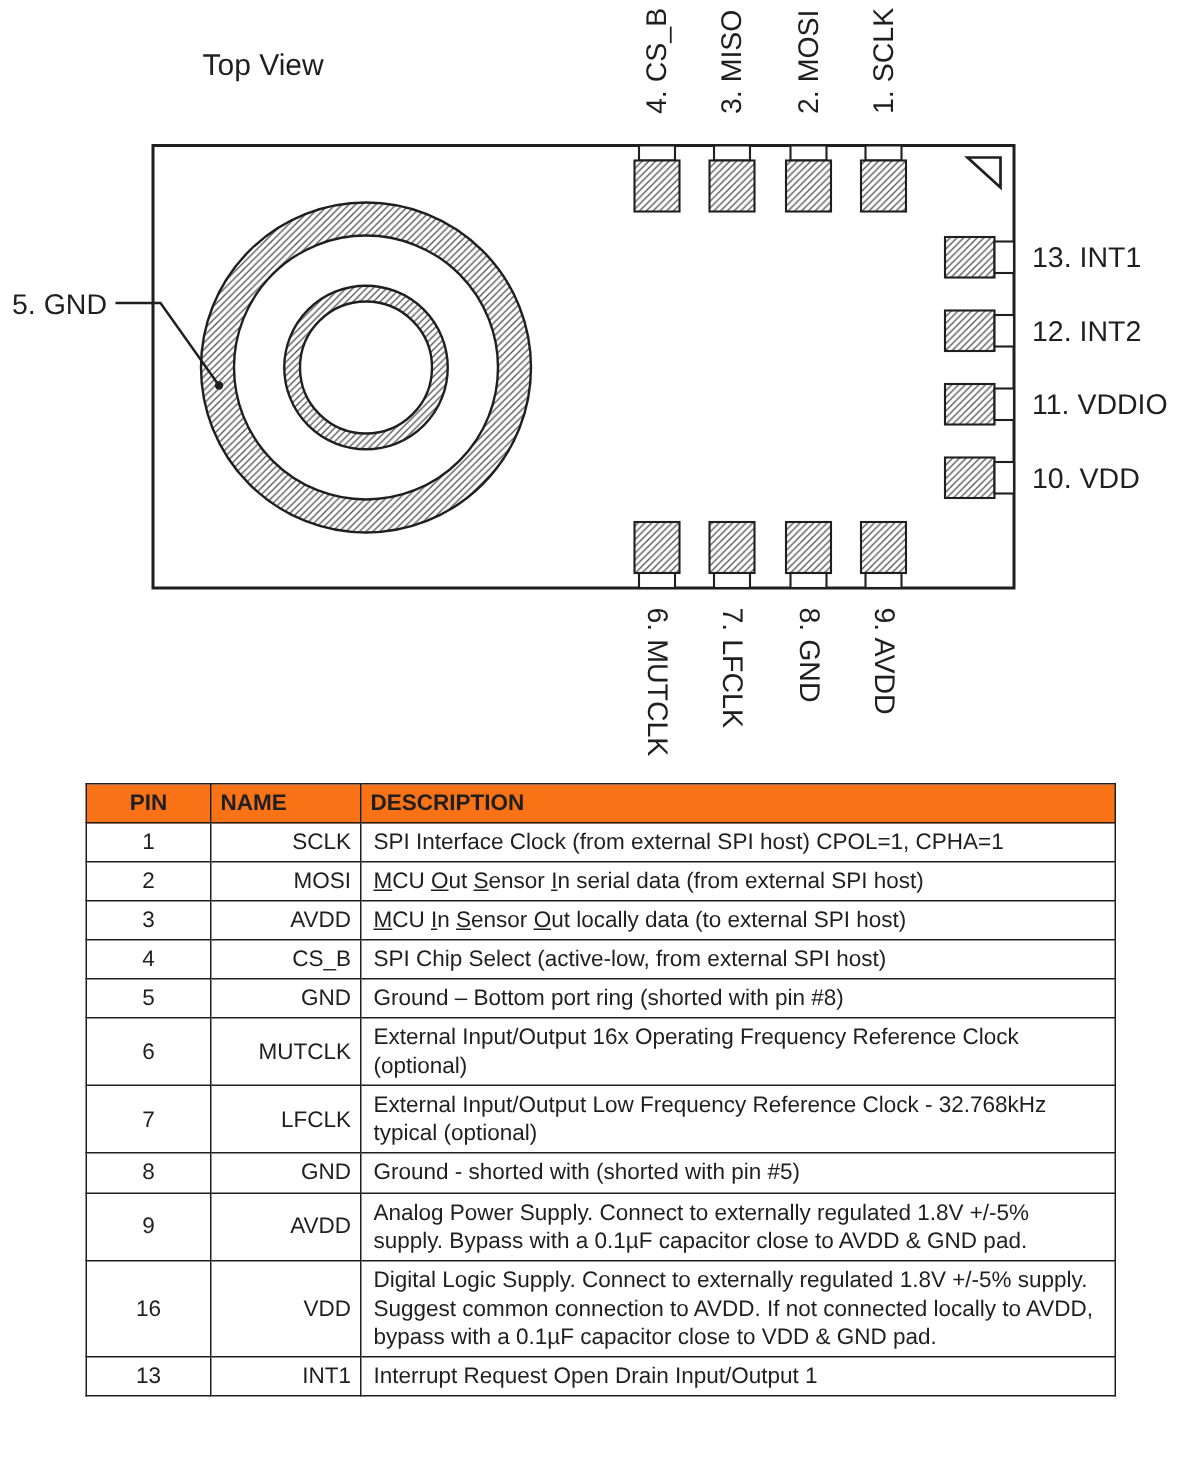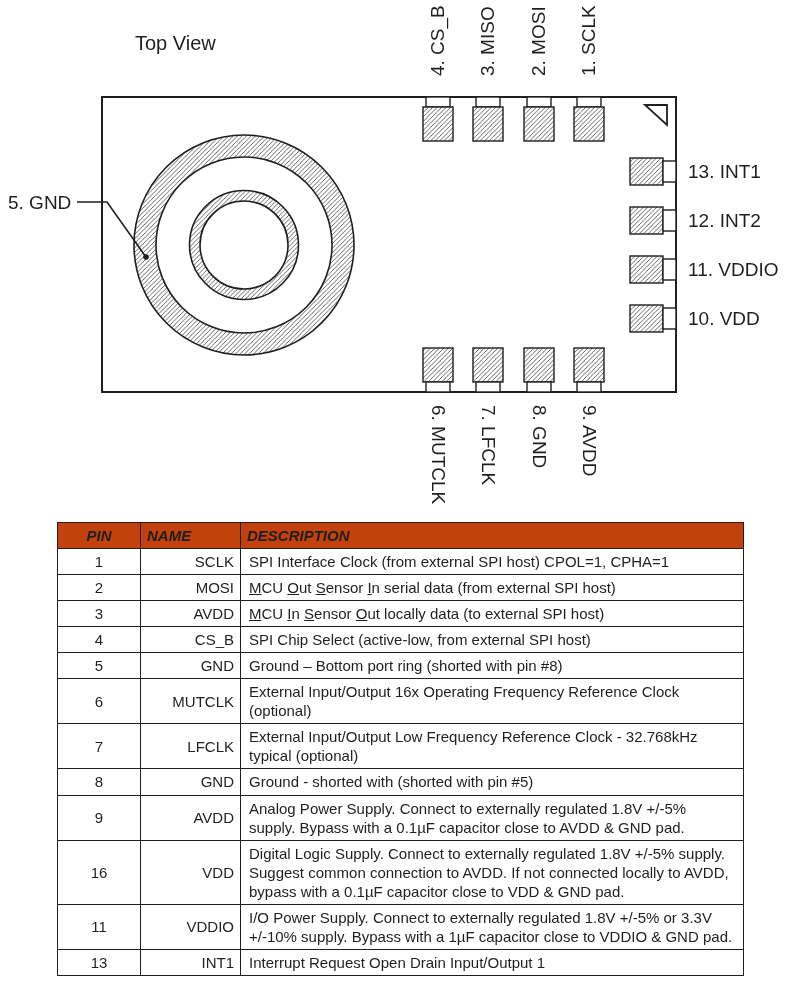--- a/index.html
+++ b/index.html
@@ -8,21 +8,21 @@
   #diagram-svg{position:absolute;left:0;top:0;}
   svg text{fill:#1f1f1f;}
   .dia-label{font-size:19px;}
   .dia-title{font-size:20px;}
 
   #pin-table-wrap{position:absolute;left:57px;top:522px;width:686px;}
   table{border-collapse:collapse;table-layout:fixed;width:686px;
         font-size:15px;line-height:1.27;}
   col.c-pin{width:83px;} col.c-name{width:100px;} col.c-desc{width:503px;}
   th,td{border:1.5px solid #1f1f1f;padding:3px 6px;vertical-align:middle;}
-  thead th{background:#c2410c;text-align:left;font-weight:bold;font-style:italic;}
+  thead th{background:#f97316;text-align:left;font-weight:bold;}
   th.h-pin{text-align:center;}
   td.cell-pin{text-align:center;}
   td.cell-name{padding-left:12px;text-align:right;}
   td.cell-desc{padding-left:8px;padding-right:10px;}
   .u{text-decoration:underline;}
 </style>
 </head>
 <body>
 
 <div id="page">
@@ -195,25 +195,20 @@
             <td class="cell-pin">9</td>
             <td class="cell-name">AVDD</td>
             <td class="cell-desc"><span>Analog Power Supply. Connect to externally regulated 1.8V +/-5% supply. Bypass with a 0.1µF capacitor close to AVDD &amp; GND pad.</span></td>
           </tr>
           <tr>
             <td class="cell-pin">16</td>
             <td class="cell-name">VDD</td>
             <td class="cell-desc"><span>Digital Logic Supply. Connect to externally regulated 1.8V +/-5% supply. Suggest common connection to AVDD. If not connected locally to AVDD, bypass with a 0.1µF capacitor close to VDD &amp; GND pad.</span></td>
           </tr>
           <tr>
-            <td class="cell-pin">11</td>
-            <td class="cell-name">VDDIO</td>
-            <td class="cell-desc"><span>I/O Power Supply. Connect to externally regulated 1.8V +/-5% or 3.3V +/-10% supply. Bypass with a 1µF capacitor close to VDDIO &amp; GND pad.</span></td>
-          </tr>
-          <tr>
             <td class="cell-pin">13</td>
             <td class="cell-name">INT1</td>
             <td class="cell-desc"><span>Interrupt Request Open Drain Input/Output 1</span></td>
           </tr>
         </tbody>
     </table>
   </div>
 
 </div>
 

